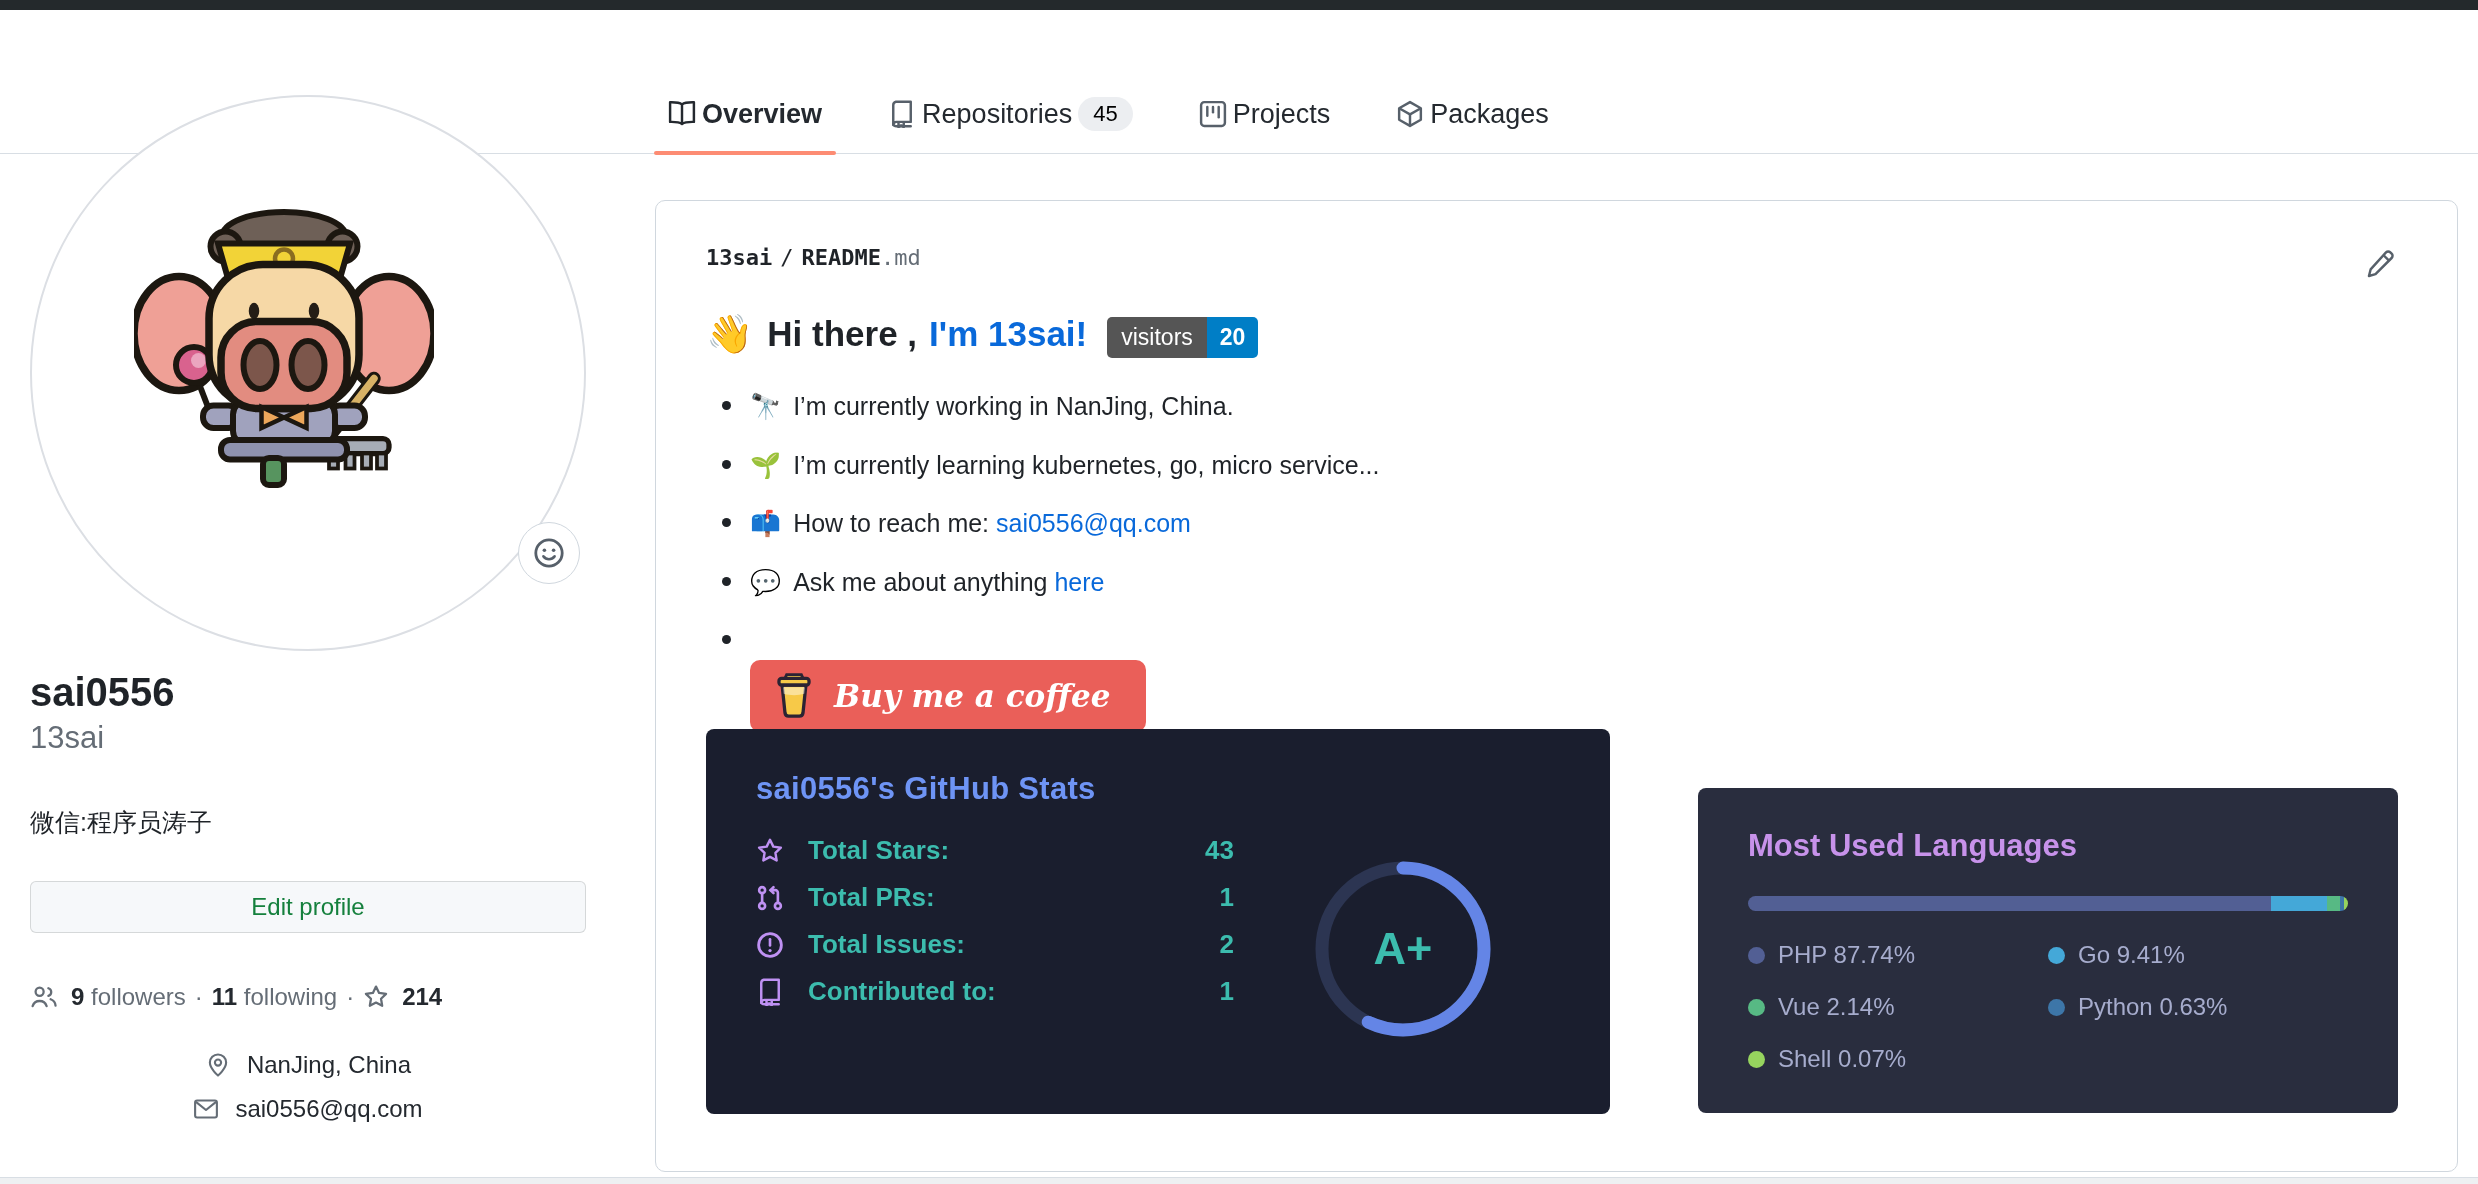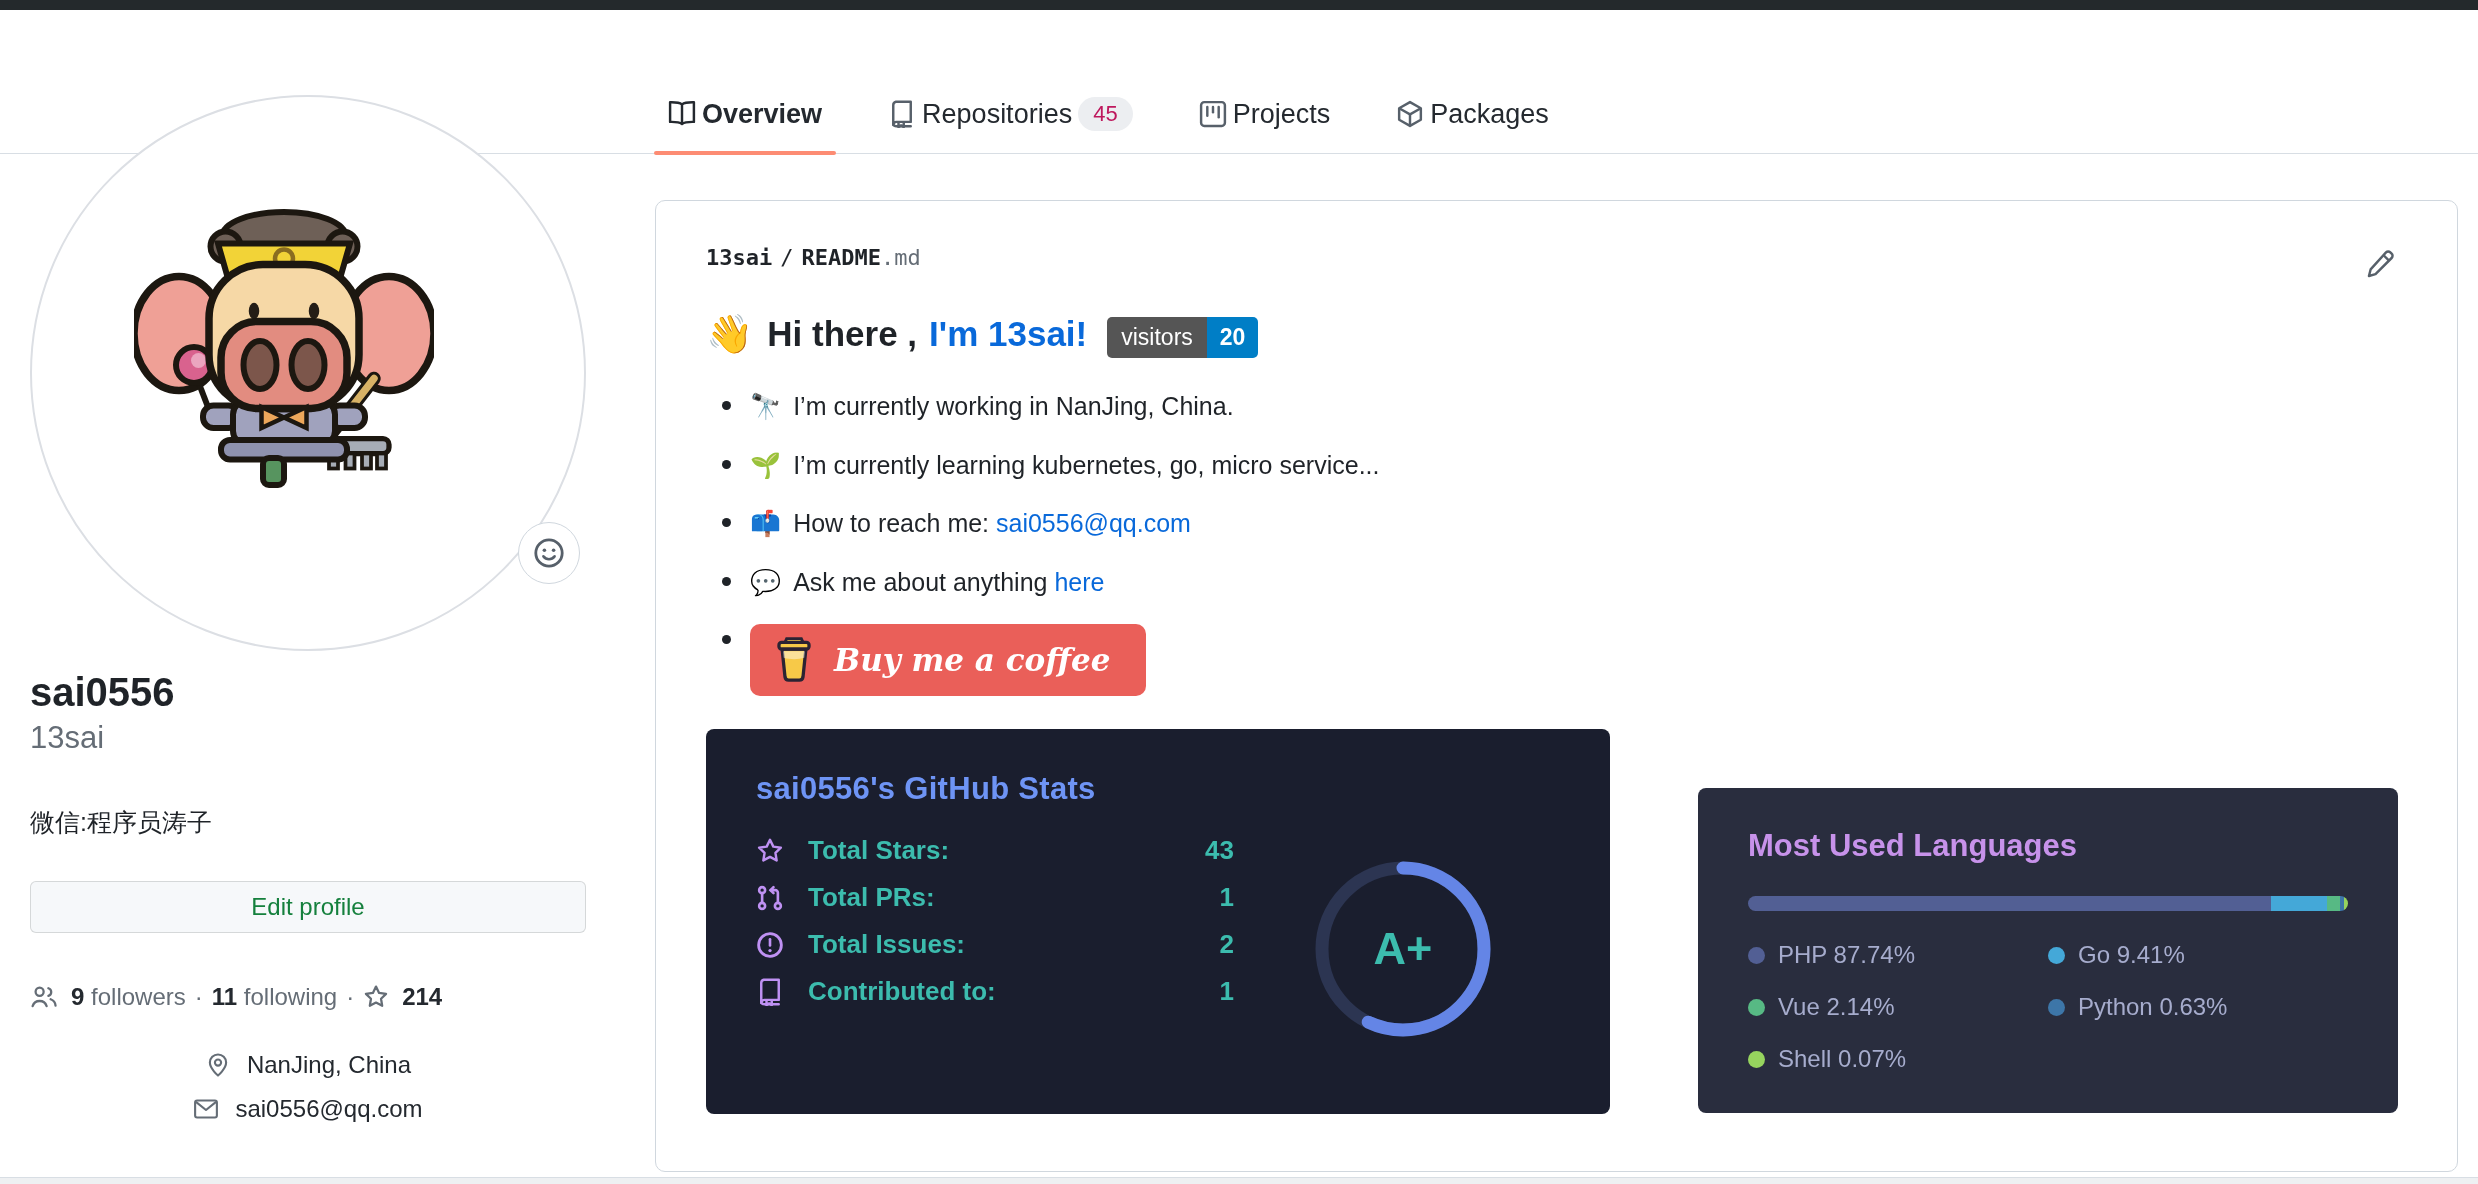--- a/index.html
+++ b/index.html
@@ -14,21 +14,21 @@
   .topbar{position:absolute;top:0;left:0;width:100%;height:10px;background:var(--topbar,#24292c);}
 
   
   .nav-wrap{position:absolute;top:10px;left:0;width:100%;height:143px;background:#fff;border-bottom:1px solid #d8dee4;z-index:1;}
   .tabs{position:absolute;left:652px;bottom:0;height:78px;display:flex;gap:34px;}
   .tab{display:flex;align-items:center;gap:6px;font-size:27px;color:#24292f;padding:0 16px;position:relative;cursor:pointer;}
   .tab .ticon{color:#57606a;}
   .tab.active{font-weight:700;}
   .tab.active .ticon{color:#24292f;}
   .tab.active::after{content:"";position:absolute;left:2px;right:2px;bottom:-2px;height:4px;border-radius:3px;background:var(--accent,#fd8c73);}
-  .counter{background:#eceef1;border-radius:22px;font-size:22px;font-weight:400;padding:4px 15px;color:#be185d;}
+  .counter{background:#eceef1;border-radius:22px;font-size:22px;font-weight:400;padding:4px 15px;color:#000000;}
 
   
   .avatar{position:absolute;left:30px;top:95px;width:552px;height:552px;border-radius:50%;background:#fff;border:2px solid #dcdfe4;z-index:3;}
   .pig{position:absolute;left:102px;top:98px;}
   .status-btn{position:absolute;left:486px;top:425px;width:60px;height:60px;border-radius:50%;background:#fff;border:1px solid #d0d7de;display:flex;align-items:center;justify-content:center;color:#57606a;z-index:4;cursor:pointer;}
 
   
   .vcard{position:absolute;left:30px;top:668px;width:556px;z-index:2;}
   .name{font-size:40px;font-weight:700;color:#1f2328;line-height:1.2;}
   .username{font-size:31px;font-weight:300;color:#656d76;margin-top:4px;}
@@ -56,21 +56,21 @@
   .badge .b-left{background:var(--badge-gray,#555);color:#fff;padding:7px 14px;}
   .badge .b-right{background:var(--badge-blue,#007ec6);color:#fff;padding:7px 13px;font-weight:600;}
 
   .readme-list{margin:34px 0 0 0;padding-left:44px;list-style:none;}
   .readme-list li{position:relative;font-size:25px;color:#1f2328;margin-bottom:26px;line-height:1.3;}
   .readme-list li::before{content:"";position:absolute;left:-28px;top:11px;width:9px;height:9px;border-radius:50%;background:#1f2328;}
   .readme-list .emoji{margin-right:12px;}
   .readme-list a{color:var(--link,#0969da);text-decoration:none;cursor:pointer;}
   .li-coffee{margin-top:6px;height:86px;}
   .li-coffee::before{top:56px;}
-  .coffee-btn{display:inline-flex;align-items:center;gap:18px;background:var(--coffee,#ea5f59);color:#fff;border:none;border-radius:10px;padding:12px 36px 12px 22px;font-family:"DejaVu Serif",serif;font-style:italic;font-weight:700;font-size:31px;cursor:pointer;}
+  .coffee-btn{display:inline-flex;align-items:center;gap:18px;background:var(--coffee,#ea5f59);color:#fff;border:none;border-radius:10px;padding:12px 36px 12px 22px;font-family:"DejaVu Serif",serif;font-style:italic;font-weight:700;font-size:31px;cursor:pointer;margin-top:36px;}
 
   
   .stats-card{position:absolute;left:50px;top:528px;width:904px;height:385px;background:var(--stats-bg,#1a1e2e);border-radius:8px;padding:42px 0 0 50px;box-sizing:border-box;}
   .stats-title{font-size:31px;font-weight:700;color:var(--stats-title,#6e94f5);letter-spacing:.3px;}
   .stats-rows{margin-top:28px;display:flex;flex-direction:column;gap:16px;width:478px;}
   .stat-row{display:flex;align-items:center;font-size:26px;font-weight:700;color:var(--stats-text,#3cbcae);}
   .stat-row .sicon{color:var(--stats-icon,#bf91f3);margin-right:24px;}
   .stat-row .sval{margin-left:auto;}
   .ring-wrap{position:absolute;right:112px;top:125px;width:190px;height:190px;}
   .ring-text{position:absolute;inset:0;display:flex;align-items:center;justify-content:center;font-size:45px;font-weight:700;color:var(--stats-text,#3cbcae);}

